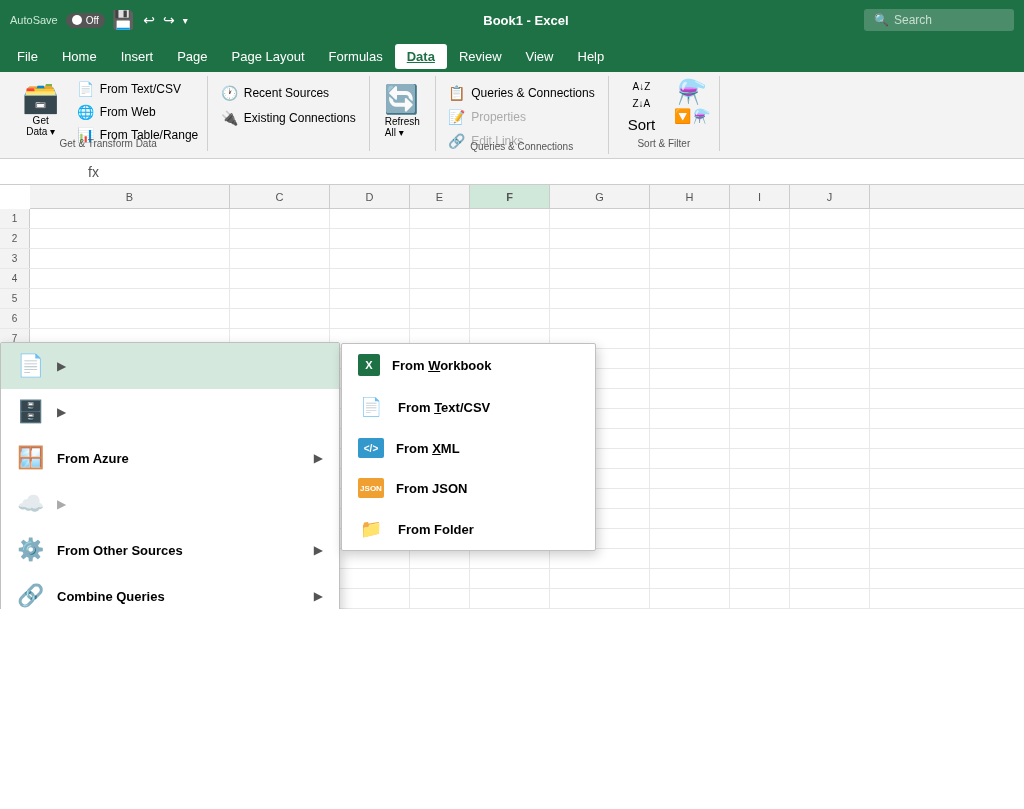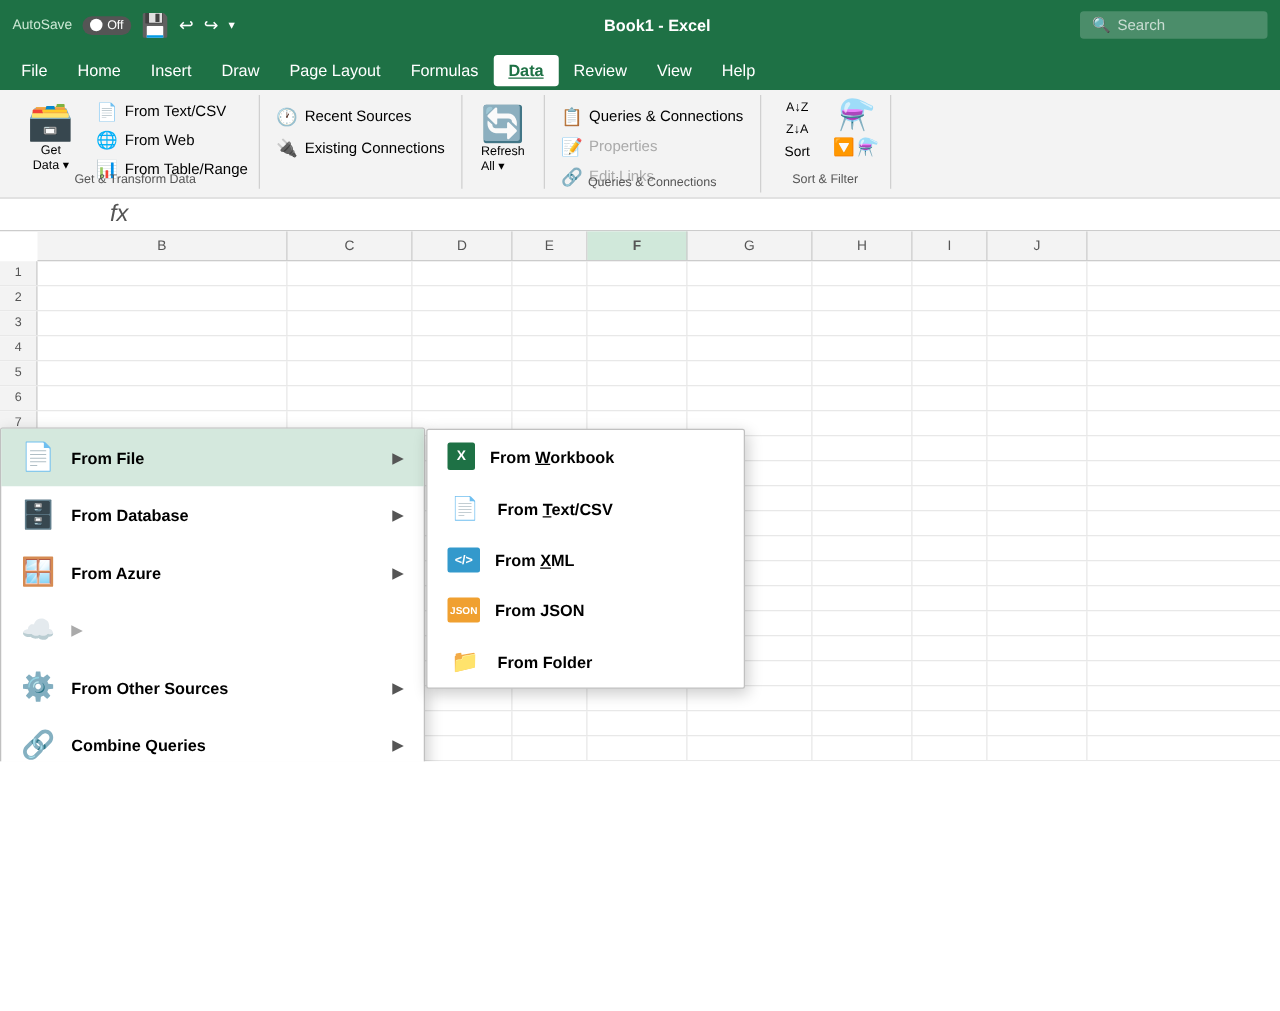--- a/index.html
+++ b/index.html
@@ -273,21 +273,21 @@
   <div class="search-box">
     <span>🔍</span>
     <span style="color:rgba(255,255,255,0.7);font-size:12px;">Search</span>
   </div>
 </div>
 
 <div class="menu-bar">
   <div class="menu-item">File</div>
   <div class="menu-item">Home</div>
   <div class="menu-item">Insert</div>
-  <div class="menu-item">Draw</div>
+  <div class="menu-item">Page</div>
   <div class="menu-item">Page Layout</div>
   <div class="menu-item">Formulas</div>
   <div class="menu-item active">Data</div>
   <div class="menu-item">Review</div>
   <div class="menu-item">View</div>
   <div class="menu-item">Help</div>
 </div>
 
 <div class="ribbon">
 
@@ -358,38 +358,38 @@
   <div class="ribbon-group">
     <div class="ribbon-group-content">
       <div style="display:flex;flex-direction:column;align-items:center;gap:2px;">
         <div style="display:flex;gap:2px;">
           <div style="display:flex;flex-direction:column;gap:1px;">
             <div class="sort-icon-btn" style="font-size:10px;padding:2px;">A↓Z</div>
             <div class="sort-icon-btn" style="font-size:10px;padding:2px;">Z↓A</div>
           </div>
         </div>
         <div class="ribbon-btn" style="padding:2px 10px;">
-          <span style="font-size:11px;text-align:right;">Sort</span>
+          <span style="font-size:15px;text-align:right;">Sort</span>
         </div>
       </div>
       <div style="display:flex;flex-direction:column;align-items:center;gap:2px;margin-left:4px;">
         <div style="font-size:24px;cursor:pointer;">⚗️</div>
         <div style="display:flex;gap:2px;">
           <div style="font-size:14px;cursor:pointer;">🔽</div>
           <div style="font-size:14px;cursor:pointer;">⚗️</div>
         </div>
       </div>
     </div>
     <div class="ribbon-group-label">Sort &amp; Filter</div>
   </div>
 </div>
 
 <div class="formula-bar">
   <div class="name-box"></div>
-  <span style="padding:0 8px;color:#555;font-size:19px;font-style:italic;">fx</span>
+  <span style="padding:0 8px;color:#555;font-size:14px;">fx</span>
   <div class="formula-content"></div>
 </div>
 
 <div class="sheet-area">
 
   <div style="display:flex;background:#f3f3f3;border-bottom:1px solid #ccc;height:24px;margin-left:30px;">
     <div style="width:200px;border-right:1px solid #ccc;display:flex;align-items:center;justify-content:center;font-size:11px;color:#555;">B</div>
     <div style="width:100px;border-right:1px solid #ccc;display:flex;align-items:center;justify-content:center;font-size:11px;color:#555;">C</div>
     <div style="width:80px;border-right:1px solid #ccc;display:flex;align-items:center;justify-content:center;font-size:11px;color:#555;">D</div>
     <div style="width:60px;border-right:1px solid #ccc;display:flex;align-items:center;justify-content:center;font-size:11px;color:#555;">E</div>
@@ -641,21 +641,20 @@
         <div style="width: 60px; border-right: 1px solid rgb(232, 232, 232);"></div>
         <div style="width: 80px; border-right: 1px solid rgb(232, 232, 232);"></div>
       </div>
     </div>
 
   <div class="overlay">
     <div class="main-menu">
 
       <div class="main-menu-item from-file-active" style="position:relative;">
         <span style="font-size:22px;width:28px;text-align:center;color:#555;">📄</span>
-        <span class="mi-label">From File</span>
         <span class="mi-arrow">▶</span>
 
         <div class="sub-menu">
 
           <div class="sub-menu-item">
             <div class="excel-icon-sm">X</div>
             <span class="si-label">From <u>W</u>orkbook</span>
           </div>
 
           <div class="sub-menu-item">
@@ -676,21 +675,20 @@
 
           <div class="sub-menu-item">
             <span style="font-size:18px;width:28px;text-align:center;color:#555;">📁</span>
             <span class="si-label">From Folder</span>
           </div>
         </div>
       </div>
 
       <div class="main-menu-item">
         <span style="font-size:22px;width:28px;text-align:center;color:#c0601a;">🗄️</span>
-        <span class="mi-label">From Database</span>
         <span class="mi-arrow">▶</span>
       </div>
 
       <div class="main-menu-item">
         <span style="font-size:22px;width:28px;text-align:center;color:#0078d4;">🪟</span>
         <span class="mi-label">From Azure</span>
         <span class="mi-arrow">▶</span>
       </div>
 
       <div class="main-menu-item disabled">

